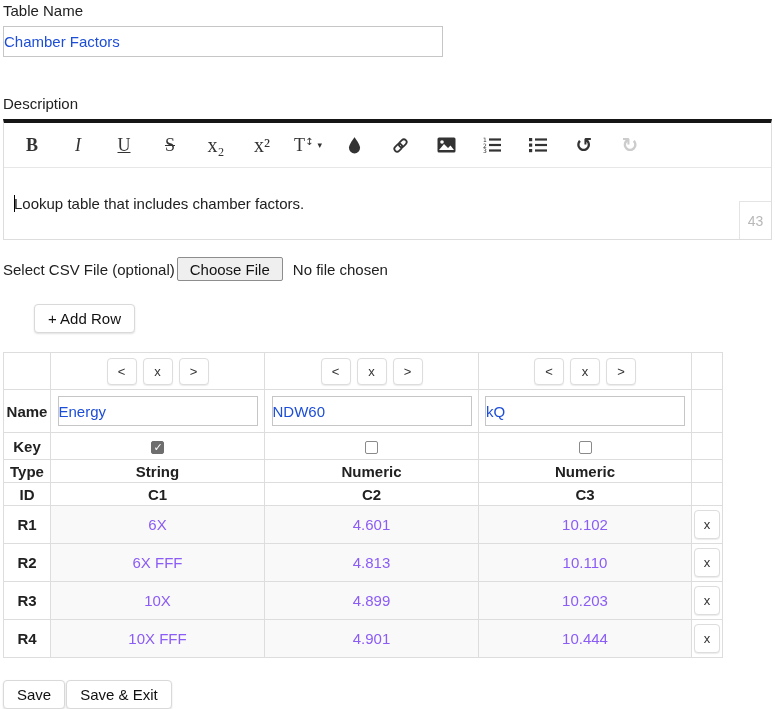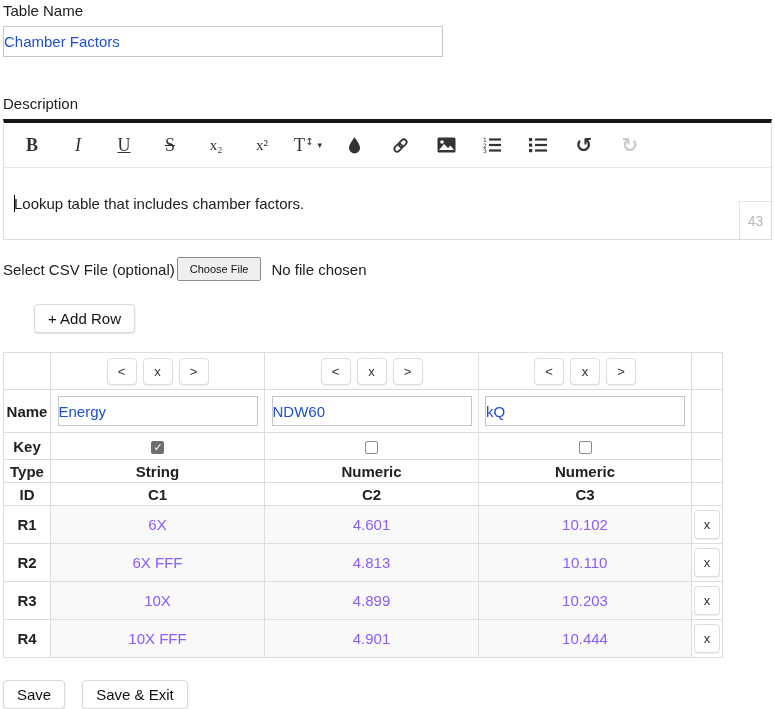--- a/index.html
+++ b/index.html
@@ -23,40 +23,40 @@
   .toolbar { height:45px; border-bottom:1px solid #e7e7e7; display:flex; align-items:center; padding-left:5px; }
   .tb-btn {
     width:46px; height:36px; display:flex; align-items:center; justify-content:center;
     color:#333; cursor:pointer; background:transparent; border:none; font-size:16px;
   }
   .serifG { font-family:"Liberation Serif","DejaVu Serif",serif; font-size:18px; }
   .bold   { font-weight:bold; }
   .ital   { font-style:italic; }
   .undl   { text-decoration:underline; }
   .strk   { text-decoration:line-through; }
-  .subsup { font-family:"Liberation Serif","DejaVu Serif",serif; font-size:15px; }
+  .subsup { font-family:"Liberation Serif","DejaVu Serif",serif; font-size:20px; }
   .tsize  { display:flex; align-items:flex-start; }
   .tsize .arrows { font-size:10px; margin-top:1px; font-family:"DejaVu Sans",sans-serif; }
   .caret-down { font-size:9px; color:#333; margin-left:4px; font-family:"DejaVu Sans",sans-serif; }
   .undo-glyph,.redo-glyph { font-family:"DejaVu Sans",sans-serif; font-size:20px; font-weight:bold; line-height:1; }
   .redo-glyph { color:#ccc; }
 
   .editor-content { position:relative; height:71px; display:flex; align-items:center; padding:0 44px 0 10px; font-size:15px; }
   .text-caret { display:inline-block; width:1px; height:17px; background:#000; margin-right:-1px; vertical-align:text-bottom; }
   .char-counter {
     position:absolute; right:0; bottom:0; width:32px; height:38px;
     border:1px solid #e4e4e4; border-right:none; border-bottom:none;
     color:#b8b8b8; font-size:14px; display:flex; align-items:center; justify-content:center; background:#fff;
   }
 
   
   .csv-row { display:flex; align-items:center; margin-bottom:23px; }
   .file-btn {
     margin-left:2px; background:#efefef; border:1px solid #8d8d8d; border-radius:2px;
-    padding:2px 12px; font-size:11px; height:24px; color:#111; cursor:pointer;
+    padding:2px 12px; font-size:15px; height:24px; color:#111; cursor:pointer;
     font-family:"Liberation Sans","DejaVu Sans",sans-serif;
   }
   .file-status { margin-left:10px; }
 
   
   .btn {
     background:#fff; border:1px solid #d9d9d9; border-radius:4px;
     padding:5px 13px; font-size:15px; color:#111; cursor:pointer;
     box-shadow:0 1px 2px rgba(0,0,0,.12);
     font-family:"Liberation Sans","DejaVu Sans",sans-serif;
@@ -82,21 +82,21 @@
   .name-input { width:200px; height:30px; border:1px solid #9a9a9a; }
   .del-btn {
     width:26px; height:29px; background:#fff; border:1px solid #ddd; border-radius:4px;
     box-shadow:0 1px 1px rgba(0,0,0,.08); font-size:13px; color:#333; cursor:pointer;
     font-family:"Liberation Sans","DejaVu Sans",sans-serif;
   }
   .cb { width:13px; height:13px; border:1px solid #8a8a8a; border-radius:2px; display:inline-block; background:#fff; position:relative; vertical-align:middle; cursor:pointer; }
   .cb[data-checked="true"] { background:#6e6e6e; border-color:#6e6e6e; }
   .cb[data-checked="true"]::after { content:"\2713"; color:#fff; font-size:11px; font-weight:bold; position:absolute; top:-1px; left:1.5px; }
 
-  .save-bar { display:flex; gap:17px; }
+  .save-bar { display:flex; gap:1px; }
   svg { display:block; }
 </style>
 </head>
 <body>
 
 
 
 <label class="lbl">Table Name</label>
 <input id="table-name-input" class="text-input" type="text" value="Chamber Factors" style="">
 

